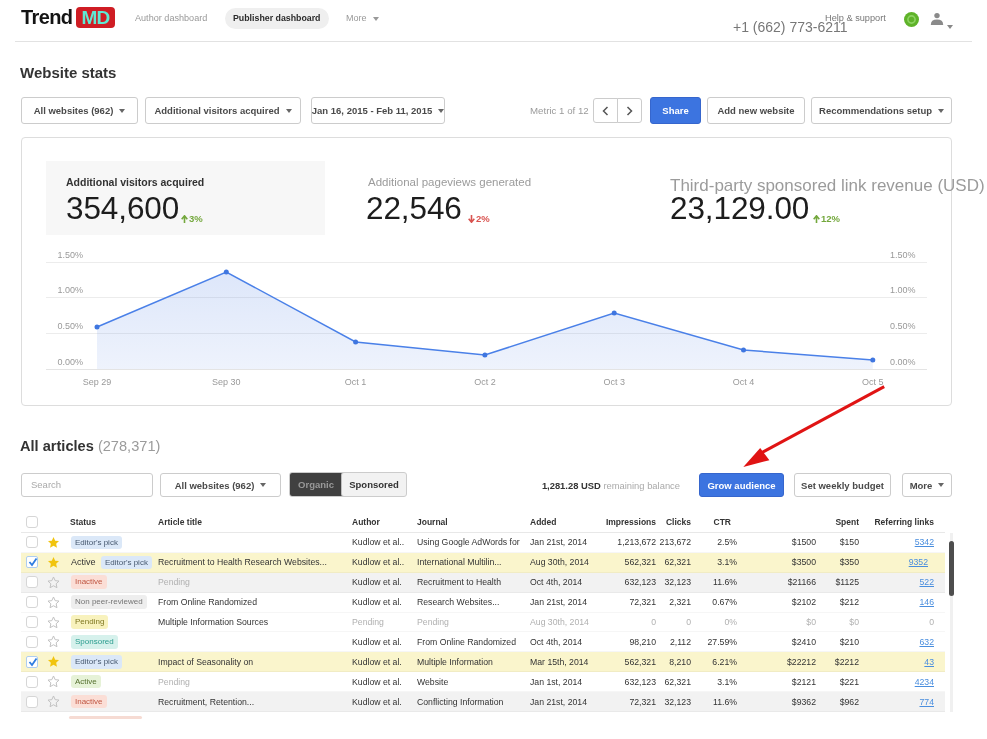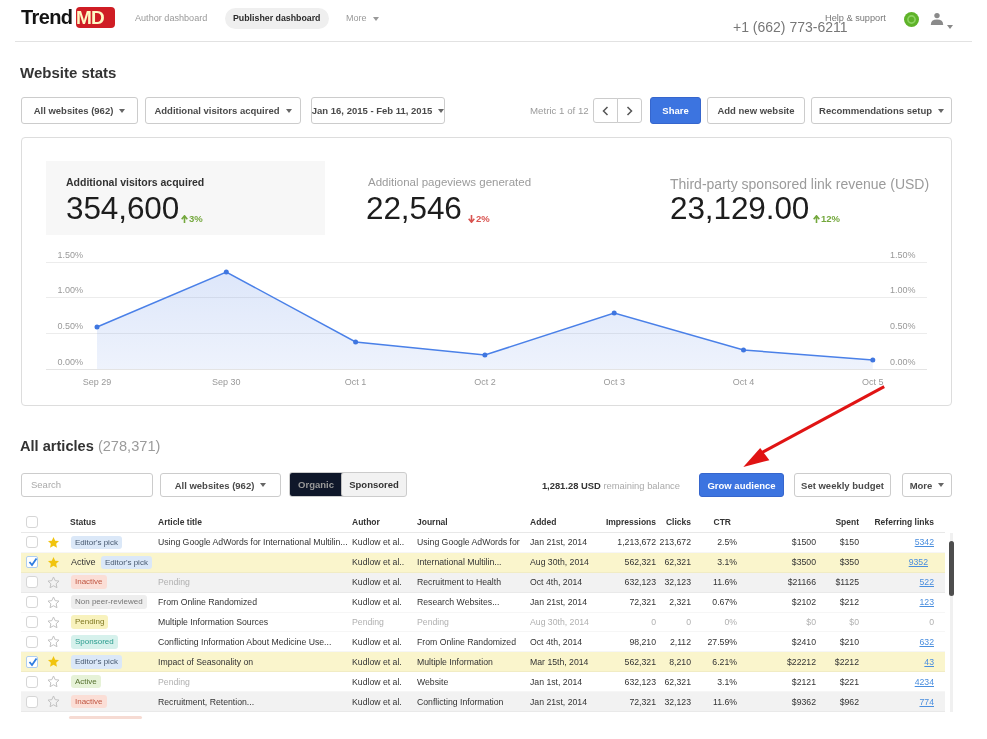--- a/index.html
+++ b/index.html
@@ -21,21 +21,21 @@
 .row.hdr > div { font-size:8.5px; }
 .row > div { position:absolute; top:0; height:100%; display:flex; align-items:center; font-size:8.7px; color:#333; white-space:nowrap; }
 .num { justify-content:flex-end; }
 .glink { color:#4a8ede; text-decoration:underline; }
 .pend, .row > div.pend { color:#b0b0b0 !important; }
 </style>
 </head>
 <body>
 
 <div class="abs" style="left:21px; top:6px; font-weight:bold; font-size:20px; color:#141414; letter-spacing:-0.6px;">Trend</div>
-<div class="abs" style="left:76px; top:7px; width:39px; height:21px; background:#cf1d24; border-radius:4px; color:#fef9c3; font-weight:bold; font-size:19px; text-align:left; line-height:21px; letter-spacing:-0.8px;">MD</div>
+<div class="abs" style="left:76px; top:7px; width:39px; height:21px; background:#cf1d24; border-radius:4px; color:#5eead4; font-weight:bold; font-size:19px; text-align:center; line-height:21px; letter-spacing:-0.8px;">MD</div>
 <div class="abs" style="left:135px; top:13px; font-size:9.1px; color:#999;">Author dashboard</div>
 <div class="abs" style="left:225px; top:8px; height:21px; padding:0 8px; background:#efefef; border-radius:11px; font-size:8.8px; font-weight:bold; color:#2b2b2b; line-height:21px;">Publisher dashboard</div>
 <div class="abs" style="left:346px; top:13px; font-size:9px; color:#999;">More<span class="caret" style="border-top-color:#999;"></span></div>
 <div class="abs" style="left:733px; top:19px; font-size:14px; color:#777;">+1 (662) 773-6211</div>
 <div class="abs" style="left:825px; top:13px; font-size:9.2px; color:#777;">Help &amp; support</div>
 <svg class="abs" style="left:904px; top:12px;" width="15" height="15" viewBox="0 0 15 15">
     <circle cx="7.5" cy="7.5" r="7.5" fill="#5fb32a"></circle>
     <circle cx="7.5" cy="7.5" r="3.6" fill="none" stroke="#8ed463" stroke-width="1.6"></circle>
   </svg>
 <svg class="abs" style="left:930px; top:12px;" width="14" height="13" viewBox="0 0 14 13">
@@ -73,21 +73,21 @@
 <div class="abs" style="left:181px; top:213px; font-size:9.5px; font-weight:bold; color:#74a83d; display:flex; align-items:center;"><svg width="7" height="8" viewBox="0 0 7 8" style="margin-right:1px;">
       <path d="M3.5 8 L3.5 2 M0.7 4.2 L3.5 0.8 L6.3 4.2" fill="none" stroke="#74a83d" stroke-width="1.6"></path>
     </svg>3%</div>
 
 <div class="abs" style="left:368px; top:176px; font-size:11.5px; color:#9b9b9b;">Additional pageviews generated</div>
 <div class="abs" style="left:366px; top:193px; font-size:31.5px; line-height:1; letter-spacing:-0.1px; color:#1d1d1d;">22,546</div>
 <div class="abs" style="left:468px; top:213px; font-size:9.5px; font-weight:bold; color:#d9534f; display:flex; align-items:center;"><svg width="7" height="8" viewBox="0 0 7 8" style="margin-right:1px;">
       <path d="M3.5 0 L3.5 6 M0.7 3.8 L3.5 7.2 L6.3 3.8" fill="none" stroke="#d9534f" stroke-width="1.6"></path>
     </svg>2%</div>
 
-<div class="abs" style="left:670px; top:176px; font-size:14px; color:#9b9b9b;">Third-party sponsored link revenue (USD)</div>
+<div class="abs" style="left:670px; top:176px; font-size:17px; color:#9b9b9b;">Third-party sponsored link revenue (USD)</div>
 <div class="abs" style="left:670px; top:193px; font-size:31.5px; line-height:1; letter-spacing:-0.1px; color:#1d1d1d;">23,129.00</div>
 <div class="abs" style="left:813px; top:213px; font-size:9.5px; font-weight:bold; color:#74a83d; display:flex; align-items:center;"><svg width="7" height="8" viewBox="0 0 7 8" style="margin-right:1px;">
       <path d="M3.5 8 L3.5 2 M0.7 4.2 L3.5 0.8 L6.3 4.2" fill="none" stroke="#74a83d" stroke-width="1.6"></path>
     </svg>12%</div>
 
 <svg class="abs" style="left:21px; top:137px;" width="931" height="269" viewBox="0 0 931 269">
   <defs>
     <linearGradient id="fillg" x1="0" y1="0" x2="0" y2="1">
       <stop offset="0" stop-color="#5684e5" stop-opacity="0.20"></stop>
       <stop offset="1" stop-color="#5684e5" stop-opacity="0.10"></stop>
@@ -134,21 +134,21 @@
 <svg class="abs" style="left:730px; top:375px;" width="170" height="100" viewBox="0 0 170 100">
   <line x1="154.2" y1="11.6" x2="31" y2="78" stroke="#e01414" stroke-width="3"></line>
   <polygon points="13.3,91.9 30.2,73 39.4,85.2" fill="#e01414"></polygon>
 </svg>
 
 <div class="abs" style="left:20px; top:438px; font-size:14.6px; color:#333;"><b>All articles</b> <span style="color:#9b9b9b;">(278,371)</span></div>
 
 <div class="abs" style="left:21px; top:473px; width:132px; height:24px; border:1px solid #ccc; border-radius:3px; background:#fff; font-size:9.5px; color:#aaa; line-height:22px; padding-left:9px;">Search</div>
 <div class="btn" style="left:160px; top:473px; width:121px; height:24px;">All websites (962)<span class="caret"></span></div>
 <div class="abs" style="left:289px; top:472px; height:25px; display:flex; border:1px solid #ccc; border-radius:3px; overflow:hidden;">
-  <div style="width:52px; display:flex; align-items:center; justify-content:center; background:#0f172a; color:#999; font-size:9.5px; font-weight:bold;">Organic</div>
+  <div style="width:52px; display:flex; align-items:center; justify-content:center; background:#404040; color:#999; font-size:9.5px; font-weight:bold;">Organic</div>
   <div style="width:66px; display:flex; align-items:center; justify-content:center; background:#f2f2f2; border:1px solid #bfbfbf; border-radius:3px; margin:-1px; color:#333; font-size:9.5px; font-weight:bold;">Sponsored</div>
 </div>
 <div class="abs" style="right:307px; top:480px; font-size:9.4px; color:#aaa;"><b style="color:#333;">1,281.28 USD</b> remaining balance</div>
 <div class="btn btn-blue" style="left:699px; top:473px; width:85px; height:24px;">Grow audience</div>
 <div class="btn" style="left:794px; top:473px; width:97px; height:24px;">Set weekly budget</div>
 <div class="btn" style="left:902px; top:473px; width:50px; height:24px;">More<span class="caret"></span></div>
 
 <div class="abs" style="left:21px; top:512px; width:924px;">
 
   <div class="row hdr" style="height:21px; font-weight:bold; border-bottom:1px solid #e8e8e8;">
@@ -173,21 +173,20 @@
           <span style="width:12px;height:12px;border:1px solid #d6d6d6;border-radius:3px;background:#fff;display:inline-block;"></span>
         </div>
         <div style="left:26px;">
           <svg width="13" height="13" viewBox="0 0 24 24">
             <path d="M12 1.8l3.1 6.8 7.1.8-5.3 5 1.5 7.2L12 18l-6.4 3.6 1.5-7.2-5.3-5 7.1-.8z" fill="#f1c40f"></path>
           </svg>
         </div>
         <div style="left:50px;">
           <span class="badge b-editor">Editor's pick</span>
         </div>
-        <div style="left:137px;" class="">Using Google AdWords for International Multilin...</div>
         <div style="left:331px;" class="">Kudlow et al..</div>
         <div style="left:396px;" class="">Using Google AdWords for</div>
         <div style="left:509px;" class="">Jan 21st, 2014</div>
         <div class="num " style="right:289px;">1,213,672</div>
         <div class="num " style="right:254px;">213,672</div>
         <div class="num " style="right:208px;">2.5%</div>
         <div class="num " style="right:129px;">$1500</div>
         <div class="num " style="right:86px;">$150</div>
         <div class="num" style="right:11px;">
           <span class="glink" style="">5342</span>
@@ -205,20 +204,21 @@
           <svg width="13" height="13" viewBox="0 0 24 24">
             <path d="M12 1.8l3.1 6.8 7.1.8-5.3 5 1.5 7.2L12 18l-6.4 3.6 1.5-7.2-5.3-5 7.1-.8z" fill="#f1c40f"></path>
           </svg>
         </div>
         <div style="left:50px;">
           <span style="font-size:9px;">Active</span>
         </div>
         <div style="left:80px;">
           <span class="badge b-editor">Editor's pick</span>
         </div>
+        <div style="left:137px;" class="">Recruitment to Health Research Websites...</div>
         <div style="left:331px;" class="">Kudlow et al..</div>
         <div style="left:396px;" class="">International Multilin...</div>
         <div style="left:509px;" class="">Aug 30th, 2014</div>
         <div class="num " style="right:289px;">562,321</div>
         <div class="num " style="right:254px;">62,321</div>
         <div class="num " style="right:208px;">3.1%</div>
         <div class="num " style="right:129px;">$3500</div>
         <div class="num " style="right:86px;">$350</div>
         <div class="num" style="right:17px;">
           <span class="glink" style="">9352</span>
@@ -264,21 +264,21 @@
         <div style="left:137px;" class="">From Online Randomized</div>
         <div style="left:331px;" class="">Kudlow et al.</div>
         <div style="left:396px;" class="">Research Websites...</div>
         <div style="left:509px;" class="">Jan 21st, 2014</div>
         <div class="num " style="right:289px;">72,321</div>
         <div class="num " style="right:254px;">2,321</div>
         <div class="num " style="right:208px;">0.67%</div>
         <div class="num " style="right:129px;">$2102</div>
         <div class="num " style="right:86px;">$212</div>
         <div class="num" style="right:11px;">
-          <span class="glink" style="">123</span>
+          <span class="glink" style="">146</span>
         </div>
       </div>
       <div class="row" style="background:#fff;">
         <div style="left:5px;">
           <span style="width:12px;height:12px;border:1px solid #d6d6d6;border-radius:3px;background:#fff;display:inline-block;"></span>
         </div>
         <div style="left:26px;">
           <svg width="13" height="13" viewBox="0 0 24 24">
             <path d="M12 1.8l3.1 6.8 7.1.8-5.3 5 1.5 7.2L12 18l-6.4 3.6 1.5-7.2-5.3-5 7.1-.8z" fill="none" stroke="#c0c0c0" stroke-width="1.8"></path>
           </svg>
@@ -304,21 +304,20 @@
           <span style="width:12px;height:12px;border:1px solid #d6d6d6;border-radius:3px;background:#fff;display:inline-block;"></span>
         </div>
         <div style="left:26px;">
           <svg width="13" height="13" viewBox="0 0 24 24">
             <path d="M12 1.8l3.1 6.8 7.1.8-5.3 5 1.5 7.2L12 18l-6.4 3.6 1.5-7.2-5.3-5 7.1-.8z" fill="none" stroke="#c0c0c0" stroke-width="1.8"></path>
           </svg>
         </div>
         <div style="left:50px;">
           <span class="badge b-sponsored">Sponsored</span>
         </div>
-        <div style="left:137px;" class="">Conflicting Information About Medicine Use...</div>
         <div style="left:331px;" class="">Kudlow et al.</div>
         <div style="left:396px;" class="">From Online Randomized</div>
         <div style="left:509px;" class="">Oct 4th, 2014</div>
         <div class="num " style="right:289px;">98,210</div>
         <div class="num " style="right:254px;">2,112</div>
         <div class="num " style="right:208px;">27.59%</div>
         <div class="num " style="right:129px;">$2410</div>
         <div class="num " style="right:86px;">$210</div>
         <div class="num" style="right:11px;">
           <span class="glink" style="">632</span>

